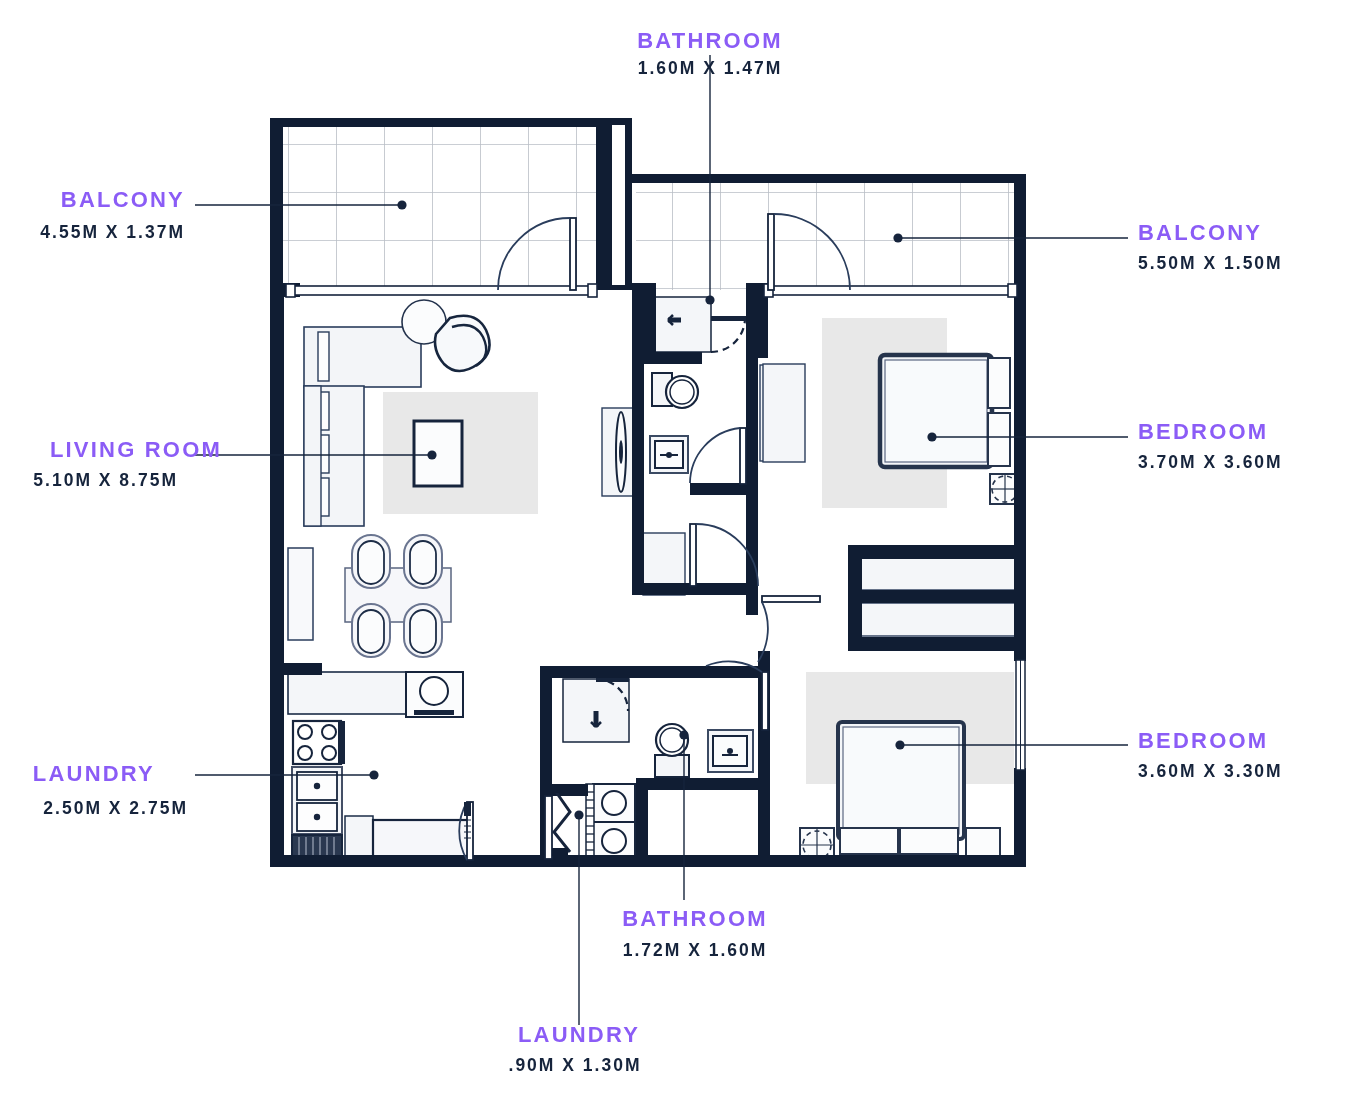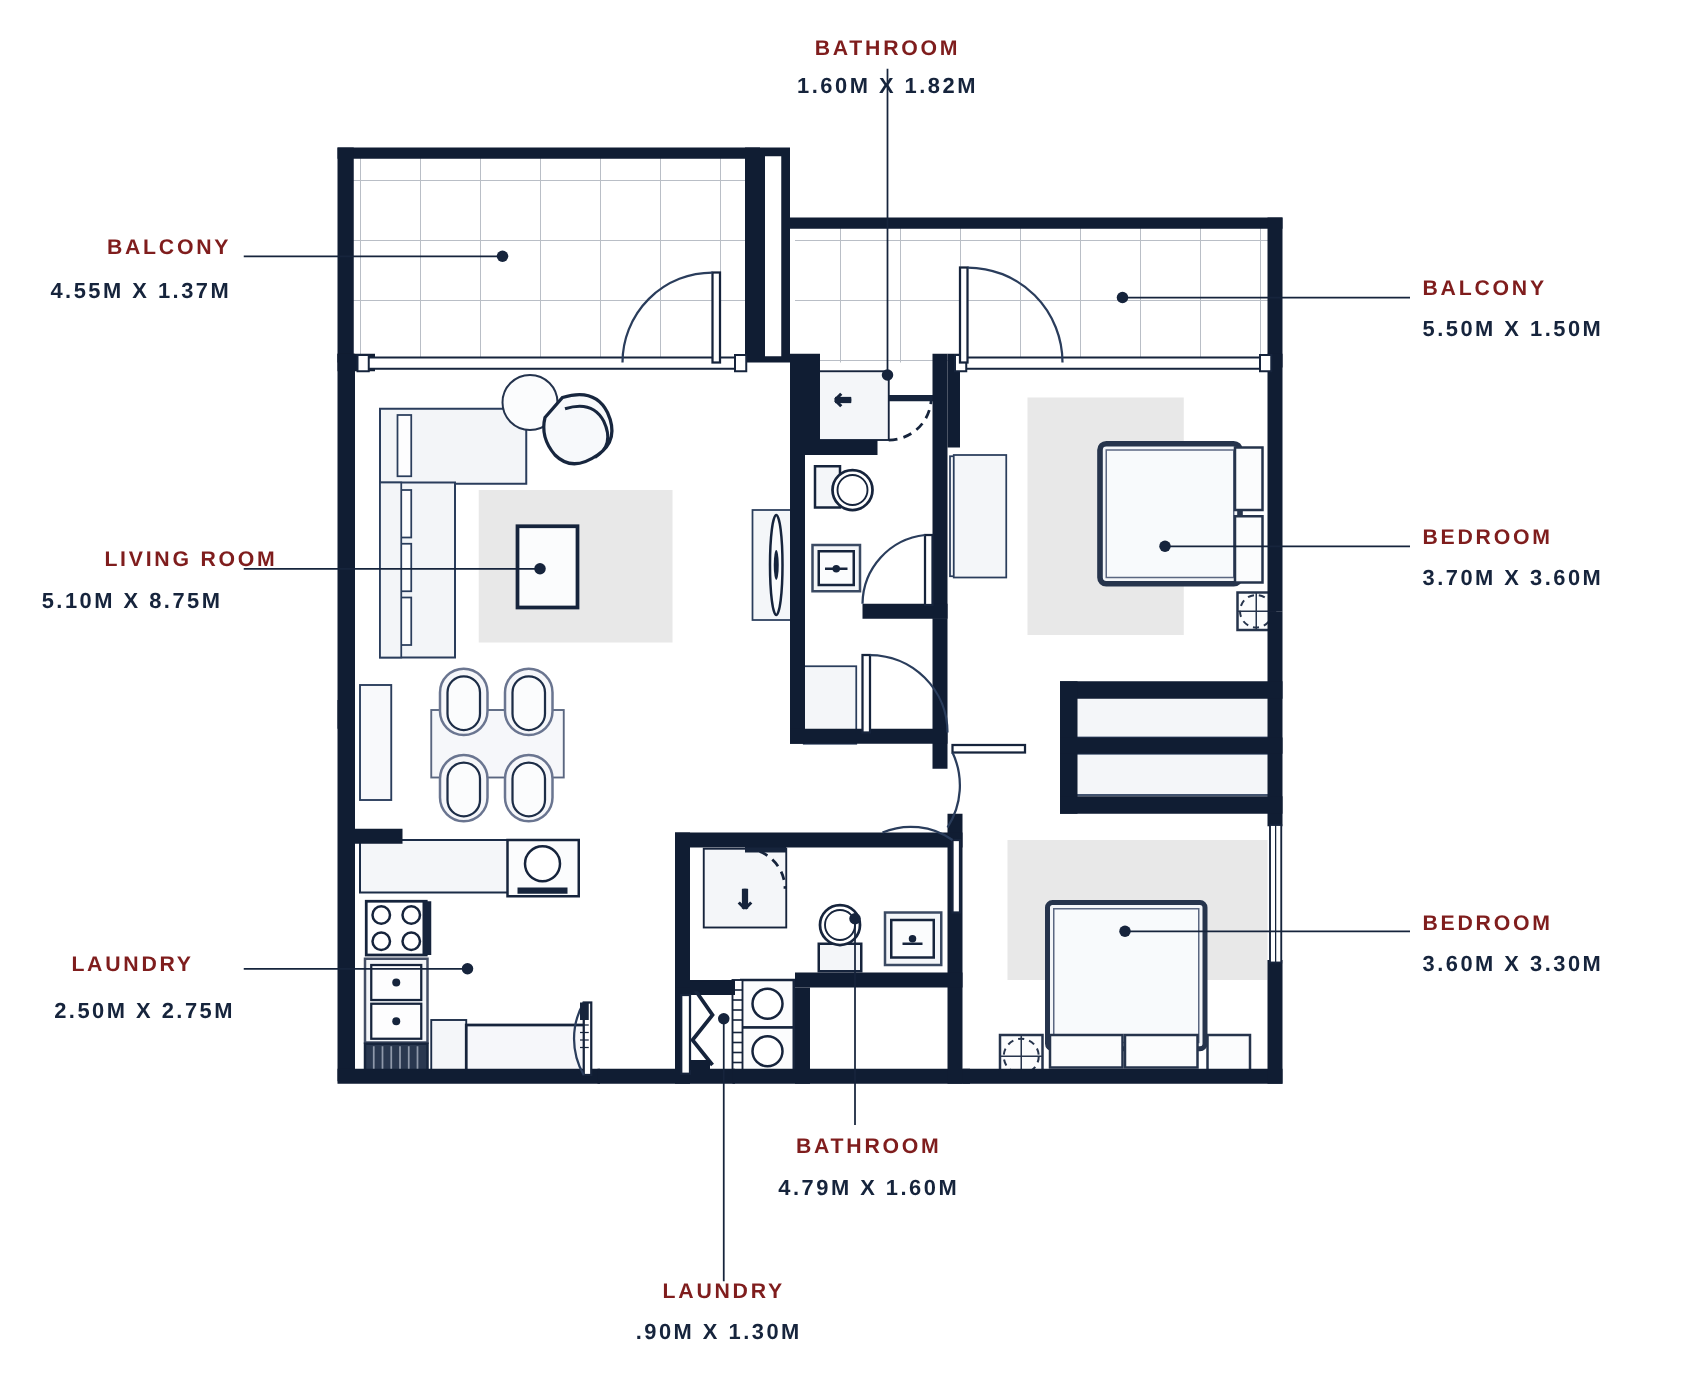--- a/index.html
+++ b/index.html
@@ -19,23 +19,23 @@
   }
   svg#floorplan {
     position: absolute;
     left: 0; top: 0;
     width: 1345px;
     height: 1100px;
     display: block;
   }
   .callout-label {
     position: absolute;
-    color: #7f1d1d;
+    color: #8b5cf6;
     font-family: "Liberation Sans", sans-serif;
-    font-size: 17px;
+    font-size: 22px;
     font-weight: 700;
     letter-spacing: 2.2px;
     white-space: nowrap;
     line-height: 1.0;
   }
   .callout-dim {
     position: absolute;
     color: #16243c;
     font-family: "Liberation Sans", sans-serif;
     font-size: 17.5px;
@@ -386,39 +386,39 @@
       <circle cx="898" cy="238" r="4.6"></circle>
       <circle cx="932" cy="437" r="4.6"></circle>
       <circle cx="900" cy="745" r="4.6"></circle>
       <circle cx="710" cy="300" r="4.6"></circle>
       <circle cx="684" cy="735" r="4.6"></circle>
       <circle cx="579" cy="815" r="4.6"></circle>
     </g>
   </svg>
 
   <div class="callout-label lbl-center" style="left:555px; top:30px; width:310px;">BATHROOM</div>
-  <div class="callout-dim lbl-center" style="left:555px; top:60px; width:310px;">1.60M X 1.82M</div>
+  <div class="callout-dim lbl-center" style="left:555px; top:60px; width:310px;">1.60M X 1.47M</div>
 
   <div class="callout-label lbl-left" style="left:0px; top:189px; width:185px;">BALCONY</div>
   <div class="callout-dim lbl-left" style="left:0px; top:224px; width:185px;">4.55M X 1.37M</div>
 
   <div class="callout-label lbl-right" style="left:1138px; top:222px; width:210px;">BALCONY</div>
   <div class="callout-dim lbl-right" style="left:1138px; top:255px; width:210px;">5.50M X 1.50M</div>
 
   <div class="callout-label lbl-right" style="left:1138px; top:421px; width:210px;">BEDROOM</div>
   <div class="callout-dim lbl-right" style="left:1138px; top:454px; width:210px;">3.70M X 3.60M</div>
 
   <div class="callout-label lbl-right" style="left:1138px; top:730px; width:210px;">BEDROOM</div>
   <div class="callout-dim lbl-right" style="left:1138px; top:763px; width:210px;">3.60M X 3.30M</div>
 
   <div class="callout-label lbl-left" style="left:0px; top:439px; width:178px;padding-left:44px;">LIVING ROOM</div>
   <div class="callout-dim lbl-left" style="left:0px; top:472px; width:178px;">5.10M X 8.75M</div>
 
   <div class="callout-label lbl-left" style="left:0px; top:763px; width:155px;">LAUNDRY</div>
   <div class="callout-dim lbl-left" style="left:0px; top:800px; width:188px;">2.50M X 2.75M</div>
 
   <div class="callout-label lbl-center" style="left:540px; top:908px; width:310px;">BATHROOM</div>
-  <div class="callout-dim lbl-center" style="left:540px; top:942px; width:310px;">4.79M X 1.60M</div>
+  <div class="callout-dim lbl-center" style="left:540px; top:942px; width:310px;">1.72M X 1.60M</div>
 
   <div class="callout-label lbl-center" style="left:424px; top:1024px; width:310px;">LAUNDRY</div>
   <div class="callout-dim lbl-center" style="left:420px; top:1057px; width:310px;">.90M X 1.30M</div>
 
 </div>
 
 </body></html>

